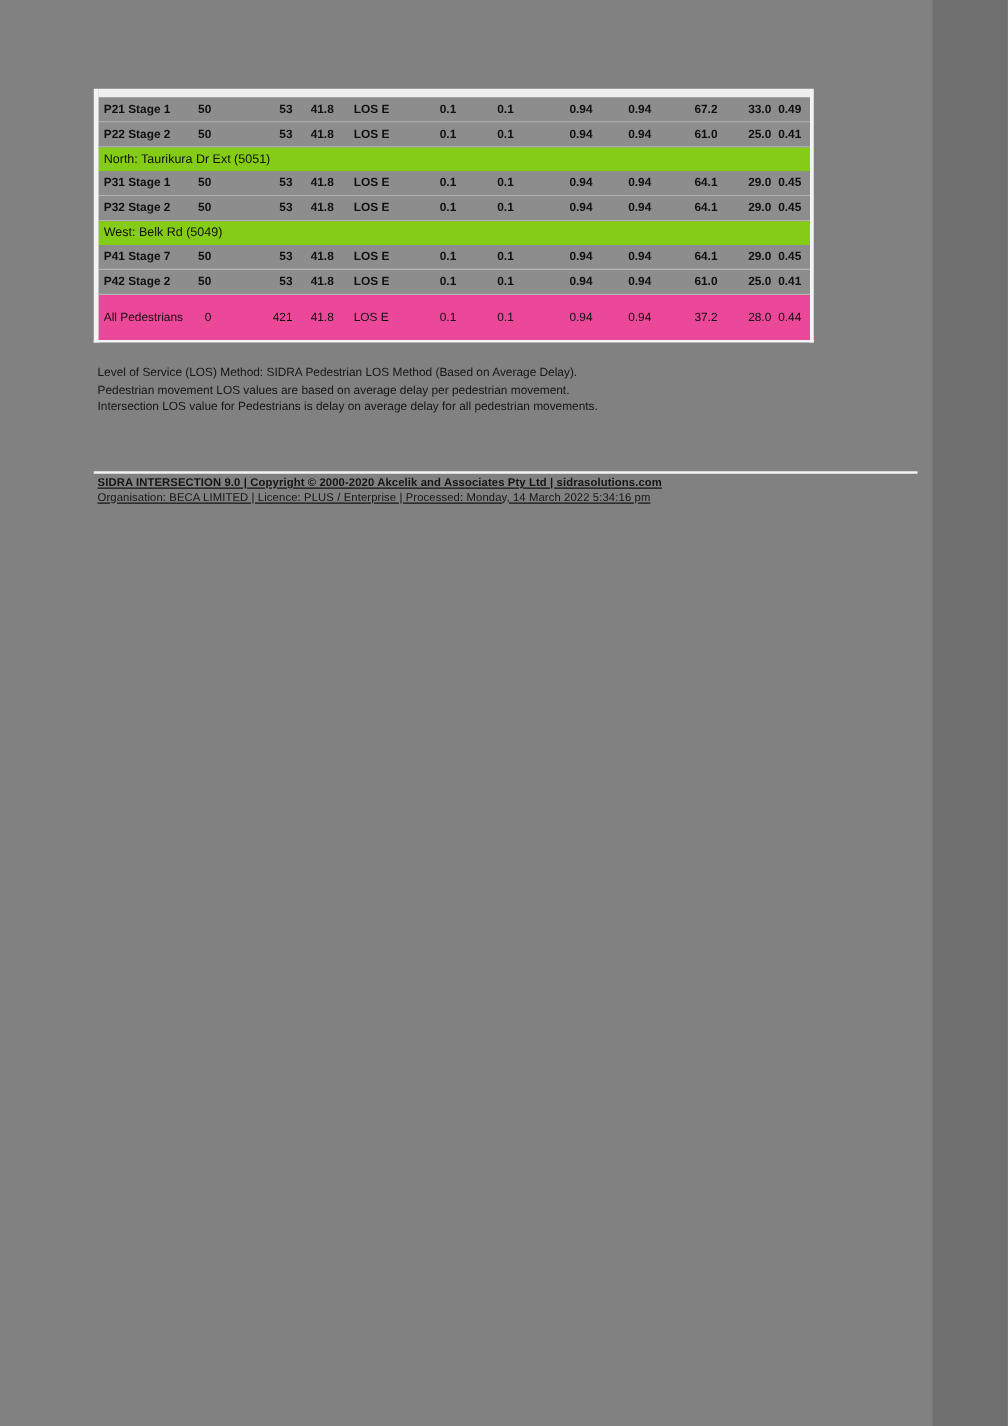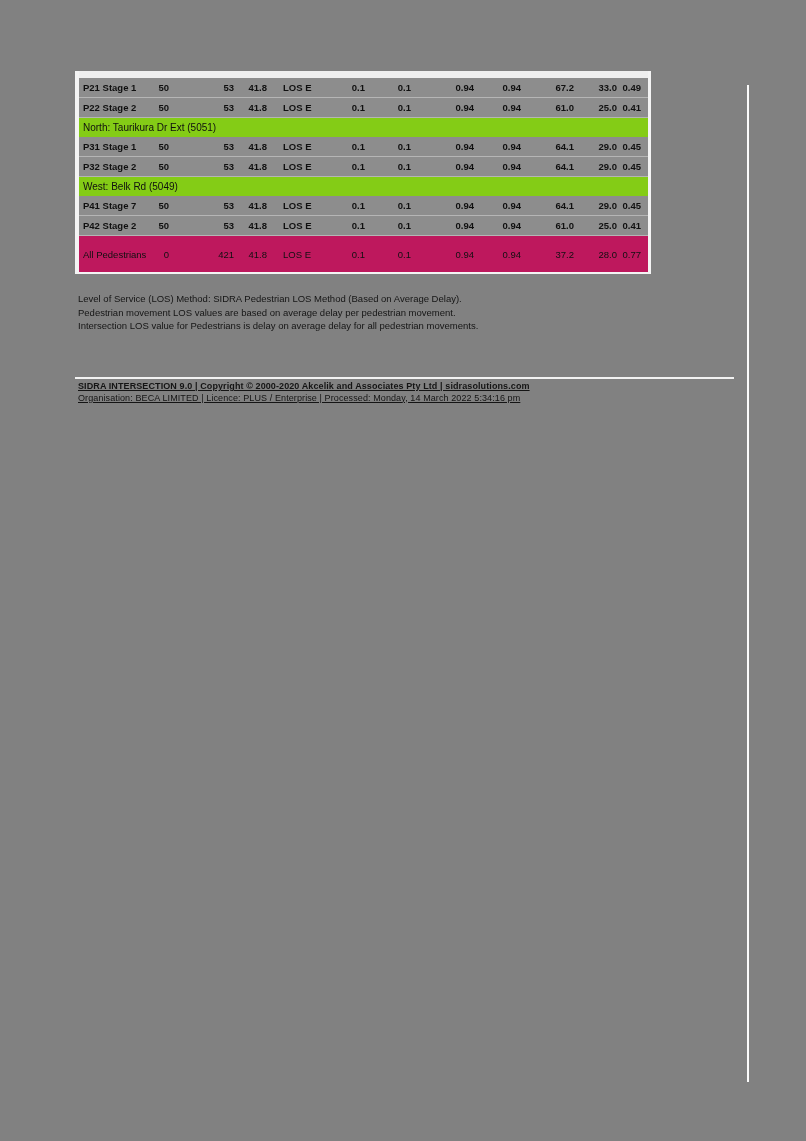--- a/index.html
+++ b/index.html
@@ -2,21 +2,21 @@
 <html><head>
 <meta charset="utf-8">
 <style>
   html,body{margin:0;padding:0;}
   body{
     font-family:"Liberation Sans","DejaVu Sans",sans-serif;
     background:#6f6f6f;
   }
   #canvas{
     position:relative;
-    width:806px;height:1141px;
+    width:746px;height:1141px;
     background:#818181;
     overflow:hidden;
   }
 
   
   #ped-table{
     position:absolute;
     left:75px;top:71px;
     width:569px;
     border-left:4px solid #f4f4f4;
@@ -40,21 +40,21 @@
     box-sizing:border-box;
   }
   .trow.section{
     height:19px;
     background:#84cc16;
     font-weight:400;
     font-size:10px;
   }
   .trow.total{
     height:36px;
-    background:#be185d;
+    background:#ec4899;
     font-weight:400;
   }
   .cell{white-space:nowrap;}
   .cell.desc{padding-left:4px;text-align:left;line-height:11px;}
   .cell.num{text-align:right;}
   .cell.los{text-align:left;padding-left:16px;}
   .section-label{grid-column:1 / -1;padding-left:4px;}
 
   
   #notes{
@@ -184,21 +184,21 @@
         <div class="cell num">0</div>
         <div class="cell num">421</div>
         <div class="cell num">41.8</div>
         <div class="cell los">LOS E</div>
         <div class="cell num">0.1</div>
         <div class="cell num">0.1</div>
         <div class="cell num">0.94</div>
         <div class="cell num">0.94</div>
         <div class="cell num">37.2</div>
         <div class="cell num">28.0</div>
-        <div class="cell num">0.77</div>
+        <div class="cell num">0.44</div>
       </div>
     </div>
 
   <div id="notes">
     <div>Level of Service (LOS) Method: SIDRA Pedestrian LOS Method (Based on Average Delay).</div>
     <div>Pedestrian movement LOS values are based on average delay per pedestrian movement.</div>
     <div>Intersection LOS value for Pedestrians is delay on average delay for all pedestrian movements.</div>
   </div>
 
   <div id="footer-rule"></div>

